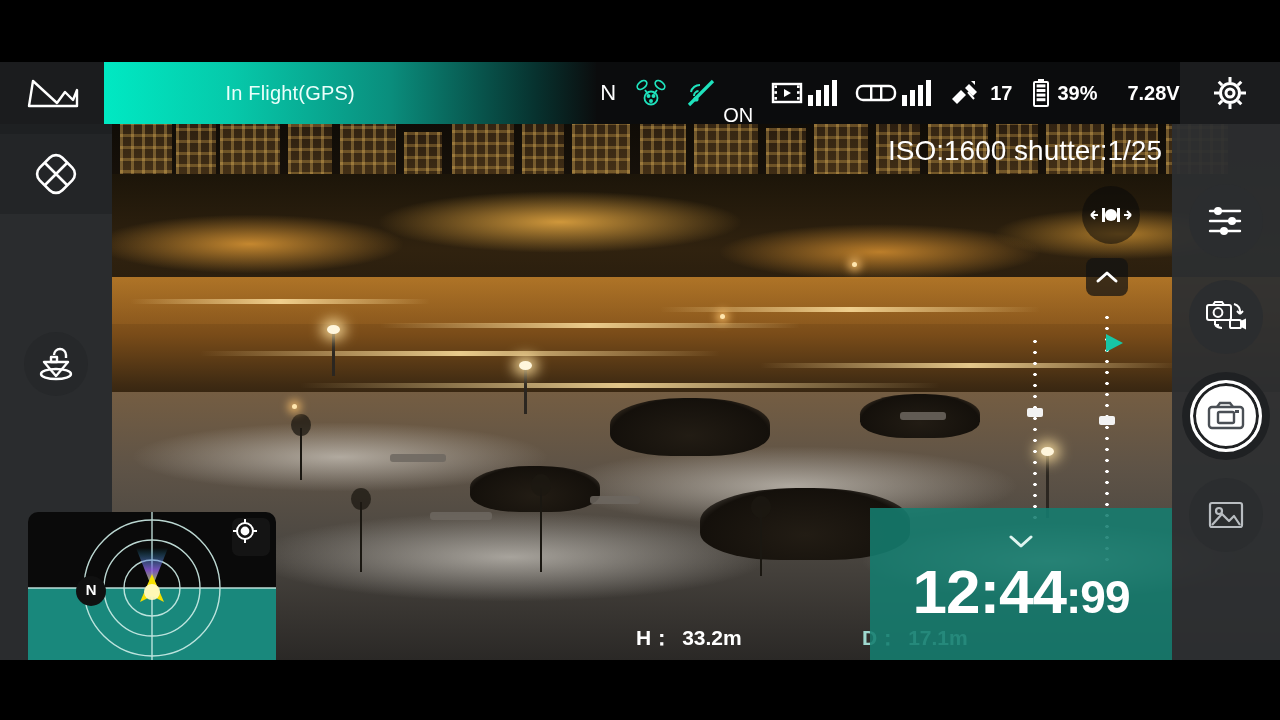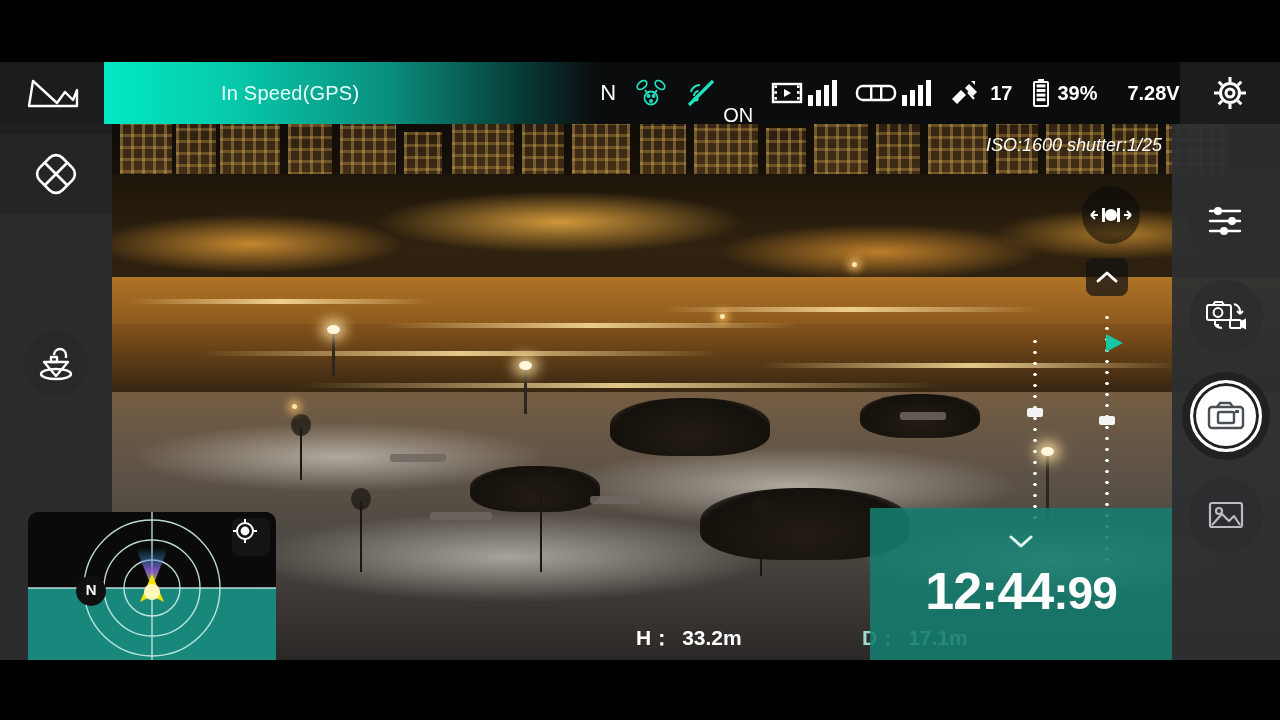--- a/index.html
+++ b/index.html
@@ -101,36 +101,36 @@
   .tl{ position:absolute; }
   .tl .k{ color:#fff; }
   .tl .v{ color:#fff; margin-left:10px; }
   .tl.dim .k, .tl.dim .v{ color:#9fd8cf; }
 
   
   .timer-panel{ position:absolute; right:108px; bottom:60px; width:302px; height:152px; z-index:37;
      background:rgba(21,125,112,.88); display:flex; align-items:center; justify-content:center; }
   .timer-chev{ position:absolute; top:26px; left:50%; transform:translateX(-50%); }
   .timer-text{ color:#fff; font-weight:bold; letter-spacing:-1px; margin-top:14px; }
-  .timer-main{ font-size:52px; }
+  .timer-main{ font-size:62px; }
   .timer-ms{ font-size:46px; }
 
   
   .rightcol{ position:absolute; right:0; top:124px; width:108px; height:536px; z-index:39;
      background:rgba(45,47,49,.94); display:flex; flex-direction:column; align-items:center; }
   .rc-btn{ width:74px; height:74px; border-radius:50%; background:#2b2d2f;
      display:flex; align-items:center; justify-content:center; }
   .shutter{ width:88px; height:88px; border-radius:50%; background:#1f2123;
      display:flex; align-items:center; justify-content:center; }
   .shutter-inner{ width:72px; height:72px; border-radius:50%; background:#fff;
      display:flex; align-items:center; justify-content:center; border:3px solid #fff;
      box-shadow:0 0 0 3px #1f2123 inset; }
 
   
-  .iso-text{ position:absolute; right:118px; top:135px; z-index:34; color:#fff; font-size:18px;font-style:italic; }
+  .iso-text{ position:absolute; right:118px; top:135px; z-index:34; color:#fff; font-size:28px; }
   .gimbal-pan{ position:absolute; left:1082px; top:186px; width:58px; height:58px; border-radius:50%;
      background:rgba(10,10,10,.55); display:flex; align-items:center; justify-content:center; z-index:34; }
   .chev-up-btn{ position:absolute; left:1086px; top:258px; width:42px; height:38px; border-radius:8px;
      background:rgba(18,18,18,.72); display:flex; align-items:center; justify-content:center; z-index:34; }
   .zoom-ring{ position:absolute; left:1000px; top:276px; width:74px; height:74px; border-radius:50%;
      border:3px solid rgba(245,245,245,.75); display:flex; align-items:center; justify-content:center;
      z-index:34; }
   .zoom-ring span{ color:#fff; font-size:19px; }
   .slider{ position:absolute; width:10px; z-index:33; }
   .slider .track{ position:absolute; left:2px; top:0; width:6px; height:100%;
@@ -240,21 +240,21 @@
   </div>
 
   <div class="statusbar">
     <div class="sb-left-icon">
       <svg class="ico" width="58" height="34" viewBox="0 0 58 34">
         <path d="M6 30 L10 5 L34 27 L42 16 L50 24 L54 14 L54 30 Z" stroke="#fff" stroke-width="2.4" fill="none" stroke-linejoin="round"></path>
       </svg>
     </div>
 
     <div class="flight-status">
-      <span>In Speed(GPS)</span>
+      <span>In Flight(GPS)</span>
     </div>
 
     <div class="sb-icons">
       <div class="sb-item">
         <span class="txt" style="font-weight:normal;font-size:22px;">N</span>
       </div>
 
       <div class="sb-item">
         <svg class="ico" width="34" height="30" viewBox="0 0 34 30">
           <g stroke="#1fe3bd" stroke-width="1.8" fill="none">

